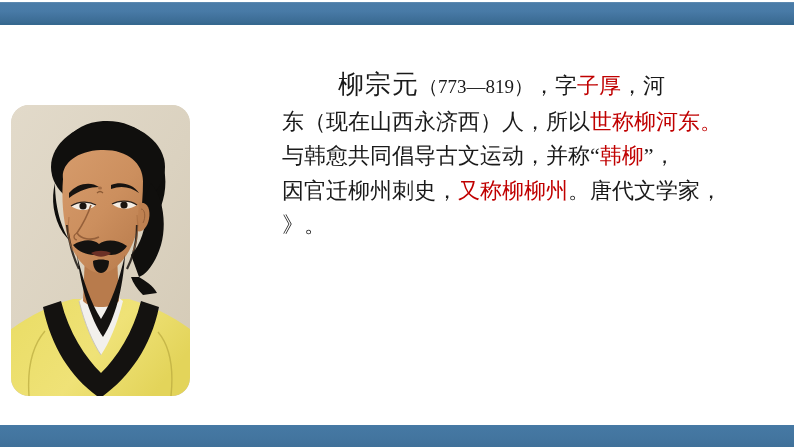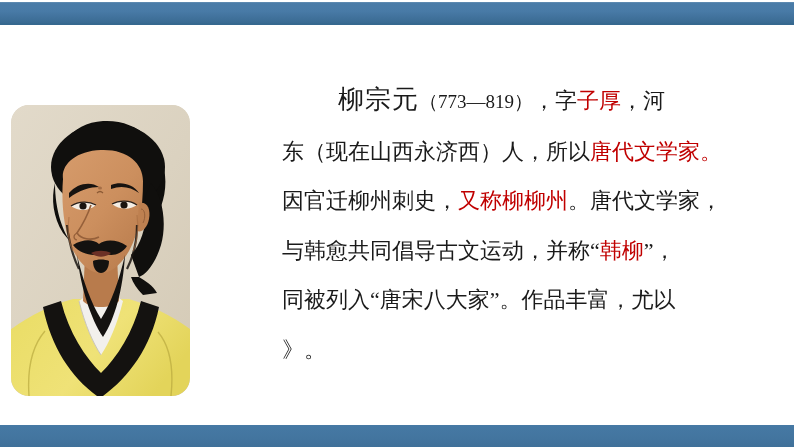--- a/index.html
+++ b/index.html
@@ -69,21 +69,20 @@
     top: 68px;
     width: 424px;
     color: #1A1A1A;
     font-size: 22px;
     line-height: 34.5px;
     letter-spacing: 0px;
     text-align: justify;
   }
   .bio .line {
     white-space: nowrap;
-    margin-top: 15px;
   }
   .bio .indent {
     display: inline-block;
     width: 56px;
   }
   .name {
     font-size: 26px;
     letter-spacing: 1px;
   }
   .dates {
@@ -182,21 +181,20 @@
 
       <path d="M 58 112 C 56 126 58 138 62 146" fill="none" stroke="#A76C41" stroke-width="1.2" opacity="0.6"></path>
       <path d="M 126 110 C 128 124 126 138 122 146" fill="none" stroke="#A76C41" stroke-width="1.2" opacity="0.6"></path>
     </g>
   </svg>
 </div>
 
 <div class="bio">
   <div class="line"><span class="indent"></span><span class="name">柳宗元</span><span class="dates">（773—819）</span><span>，字</span><span class="hl">子厚</span><span>，河</span></div>
 
-  <div class="line"><span>东（现在山西永济西）人，所以</span><span class="hl">唐代文学家</span><span class="hl">。</span></div>
+  <div class="line"><span>东（现在山西永济西）人，所以</span><span class="hl">世称柳河东</span><span class="hl">。</span></div>
+
+  <div class="line"><span>与韩愈共同倡导古文运动，并称“</span><span class="hl">韩柳</span><span>”，</span></div>
 
   <div class="line"><span>因官迁柳州刺史，</span><span class="hl">又称柳柳州</span><span>。唐代文学家，</span></div>
 
-  <div class="line"><span>与韩愈共同倡导古文运动，并称“</span><span class="hl">韩柳</span><span>”，</span></div>
-
-  <div class="line">同被列入“唐宋八大家”。作品丰富，尤以</div>
   <div class="line">》。</div>
 </div>
 
 </body></html>

